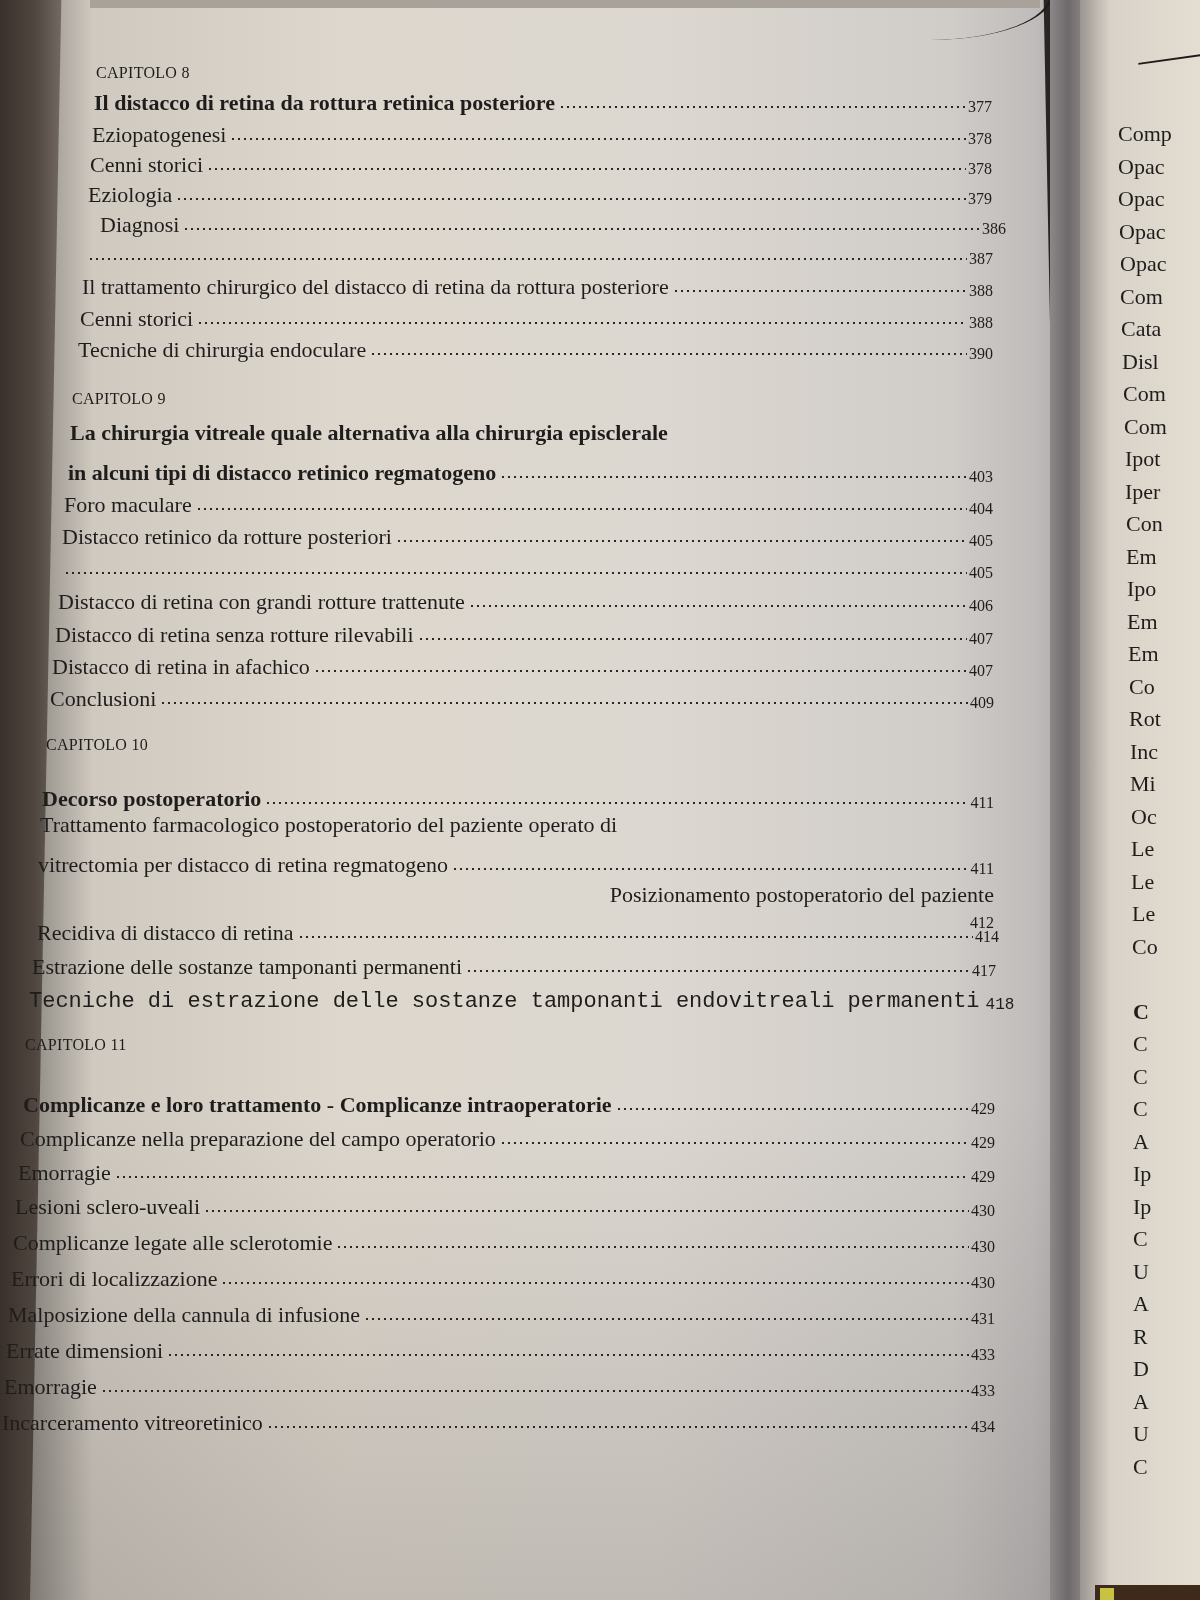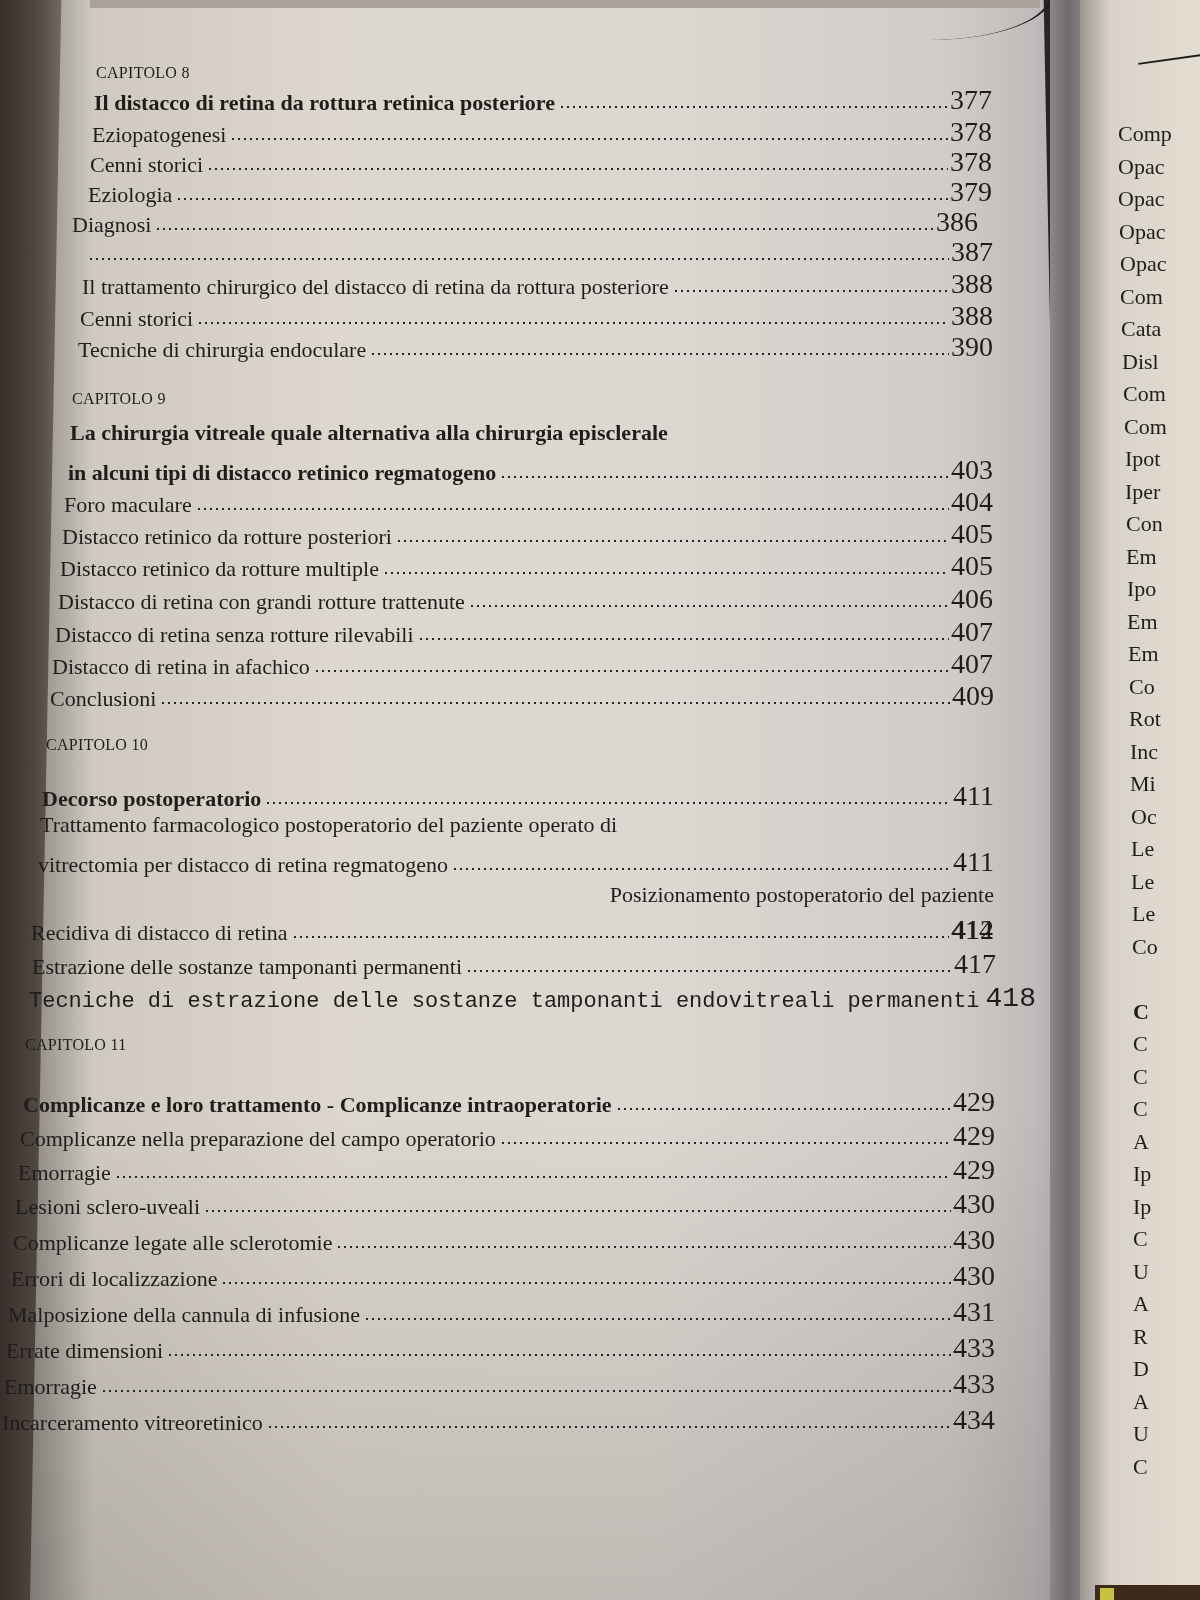--- a/index.html
+++ b/index.html
@@ -26,21 +26,21 @@
   .bottom-strip{position:absolute;left:1095px;top:1585px;width:105px;height:15px;background:#3d2a1a;}
   .bottom-yellow{position:absolute;left:1100px;top:1588px;width:14px;height:12px;background:#c7c240;}
 
   .toc{position:absolute;left:0;top:0;width:1200px;height:1600px;}
   .chapter{position:absolute;font-size:16px;font-weight:normal;letter-spacing:0.3px;white-space:nowrap;}
   .entry{position:absolute;height:30px;display:flex;align-items:flex-end;font-size:22px;white-space:nowrap;}
   .entry .t{flex:0 0 auto;}
   .entry .d{flex:1 1 auto;overflow:hidden;margin:0 2px 6px 4px;height:6px;
             background-image:radial-gradient(circle,#2a2624 1px,transparent 1.4px);
             background-size:6px 6px;background-repeat:repeat-x;background-position:left center;}
-  .entry .p{flex:0 0 auto;font-size:28px;}
+  .entry .p{flex:0 0 auto;font-size:16px;}
   .entry.bold .t{font-weight:bold;}
   .title-line{position:absolute;font-size:22px;font-weight:bold;white-space:nowrap;}
   .plain-line{position:absolute;font-size:22px;white-space:nowrap;}
 </style>
 </head>
 <body>
 
 <div class="left-edge"></div>
 <div class="page"></div>
 <div class="page-shade"></div>
@@ -113,21 +113,21 @@
   <div class="entry" style="left:90px;top:148px;width:902px;">
       <span class="t">Cenni storici</span>
       <span class="d"></span>
       <span class="p">378</span>
     </div>
   <div class="entry" style="left:88px;top:178px;width:904px;">
       <span class="t">Eziologia</span>
       <span class="d"></span>
       <span class="p">379</span>
     </div>
-  <div class="entry" style="left:72px;top:208px;width:906px;">
+  <div class="entry" style="left:100px;top:208px;width:906px;">
       <span class="t">Diagnosi</span>
       <span class="d"></span>
       <span class="p">386</span>
     </div>
   <div class="entry" style="left:84px;top:238px;width:909px;">
       <span class="d"></span>
       <span class="p">387</span>
     </div>
   <div class="entry" style="left:82px;top:270px;width:911px;">
       <span class="t">Il trattamento chirurgico del distacco di retina da rottura posteriore</span>
@@ -156,21 +156,20 @@
       <span class="t">Foro maculare</span>
       <span class="d"></span>
       <span class="p">404</span>
     </div>
   <div class="entry" style="left:62px;top:520px;width:931px;">
       <span class="t">Distacco retinico da rotture posteriori</span>
       <span class="d"></span>
       <span class="p">405</span>
     </div>
   <div class="entry" style="left:60px;top:552px;width:933px;">
-      <span class="t">Distacco retinico da rotture multiple</span>
       <span class="d"></span>
       <span class="p">405</span>
     </div>
   <div class="entry" style="left:58px;top:585px;width:935px;">
       <span class="t">Distacco di retina con grandi rotture trattenute</span>
       <span class="d"></span>
       <span class="p">406</span>
     </div>
   <div class="entry" style="left:55px;top:618px;width:938px;text-align:right;">
       <span class="t">Distacco di retina senza rotture rilevabili</span>
@@ -198,21 +197,21 @@
   <div class="entry" style="left:38px;top:848px;width:956px;">
       <span class="t">vitrectomia per distacco di retina regmatogeno</span>
       <span class="d"></span>
       <span class="p">411</span>
     </div>
   <div class="entry" style="left:35px;top:882px;width:959px;flex-direction:column;">
       <span class="t">Posizionamento postoperatorio del paziente</span>
       <span class="d"></span>
       <span class="p">412</span>
     </div>
-  <div class="entry" style="left:31px;top:916px;width:962px;align-items:flex-end;">
+  <div class="entry" style="left:37px;top:916px;width:962px;align-items:flex-end;">
       <span class="t">Recidiva di distacco di retina</span>
       <span class="d"></span>
       <span class="p">414</span>
     </div>
   <div class="entry" style="left:32px;top:950px;width:964px;">
       <span class="t">Estrazione delle sostanze tamponanti permanenti</span>
       <span class="d"></span>
       <span class="p">417</span>
     </div>
   <div class="entry" style="left:29px;top:984px;width:966px;font-family:Liberation Mono, monospace;">

